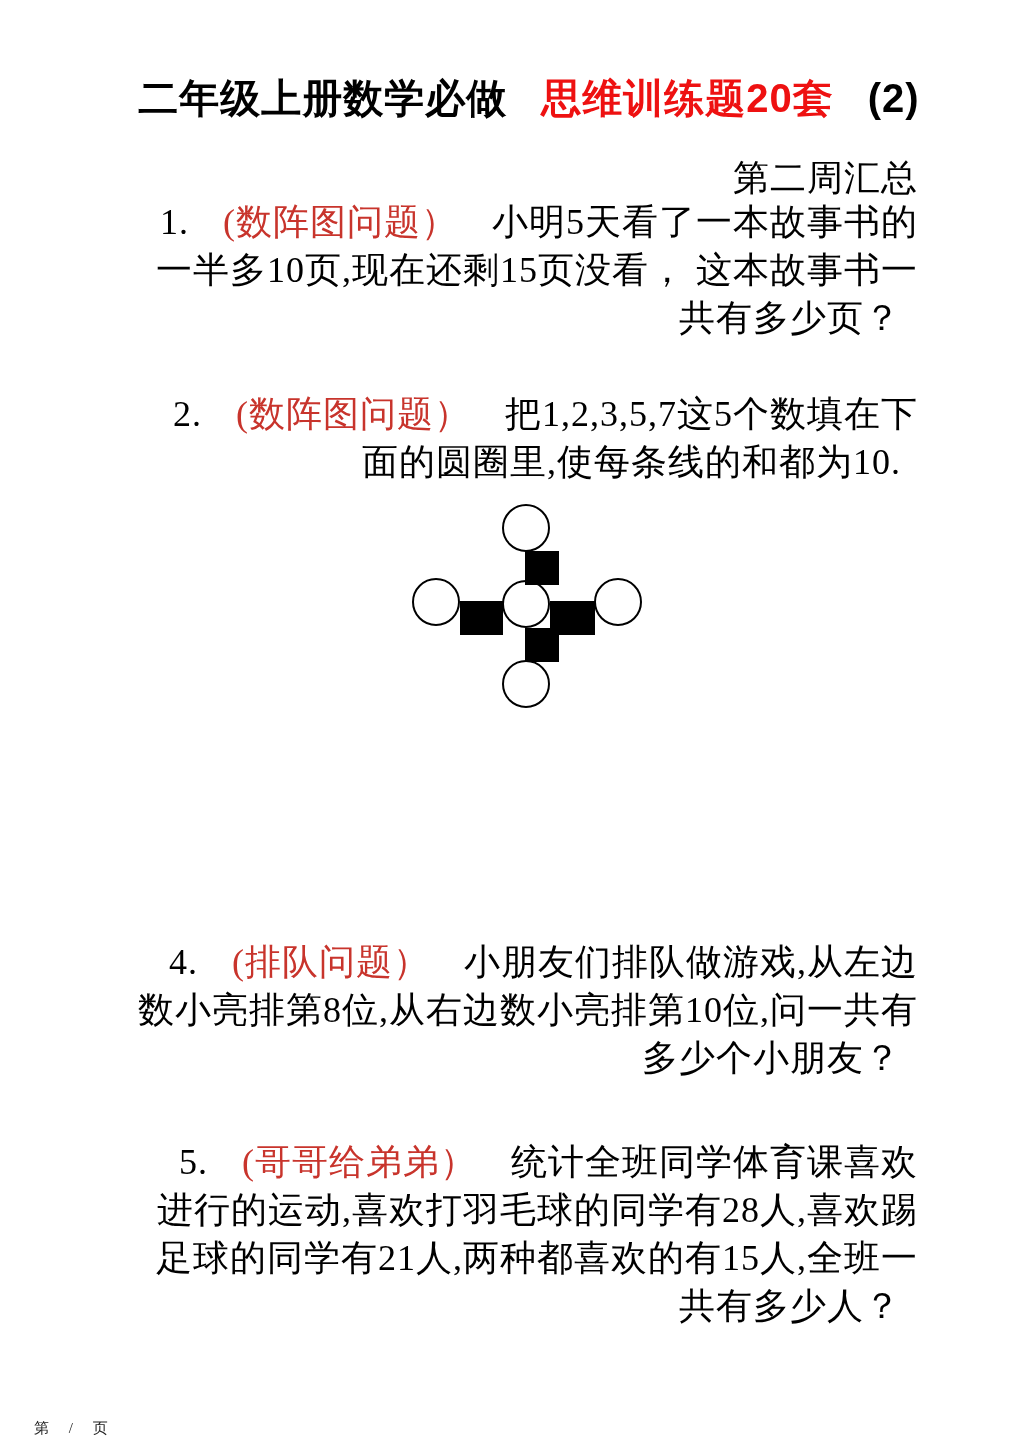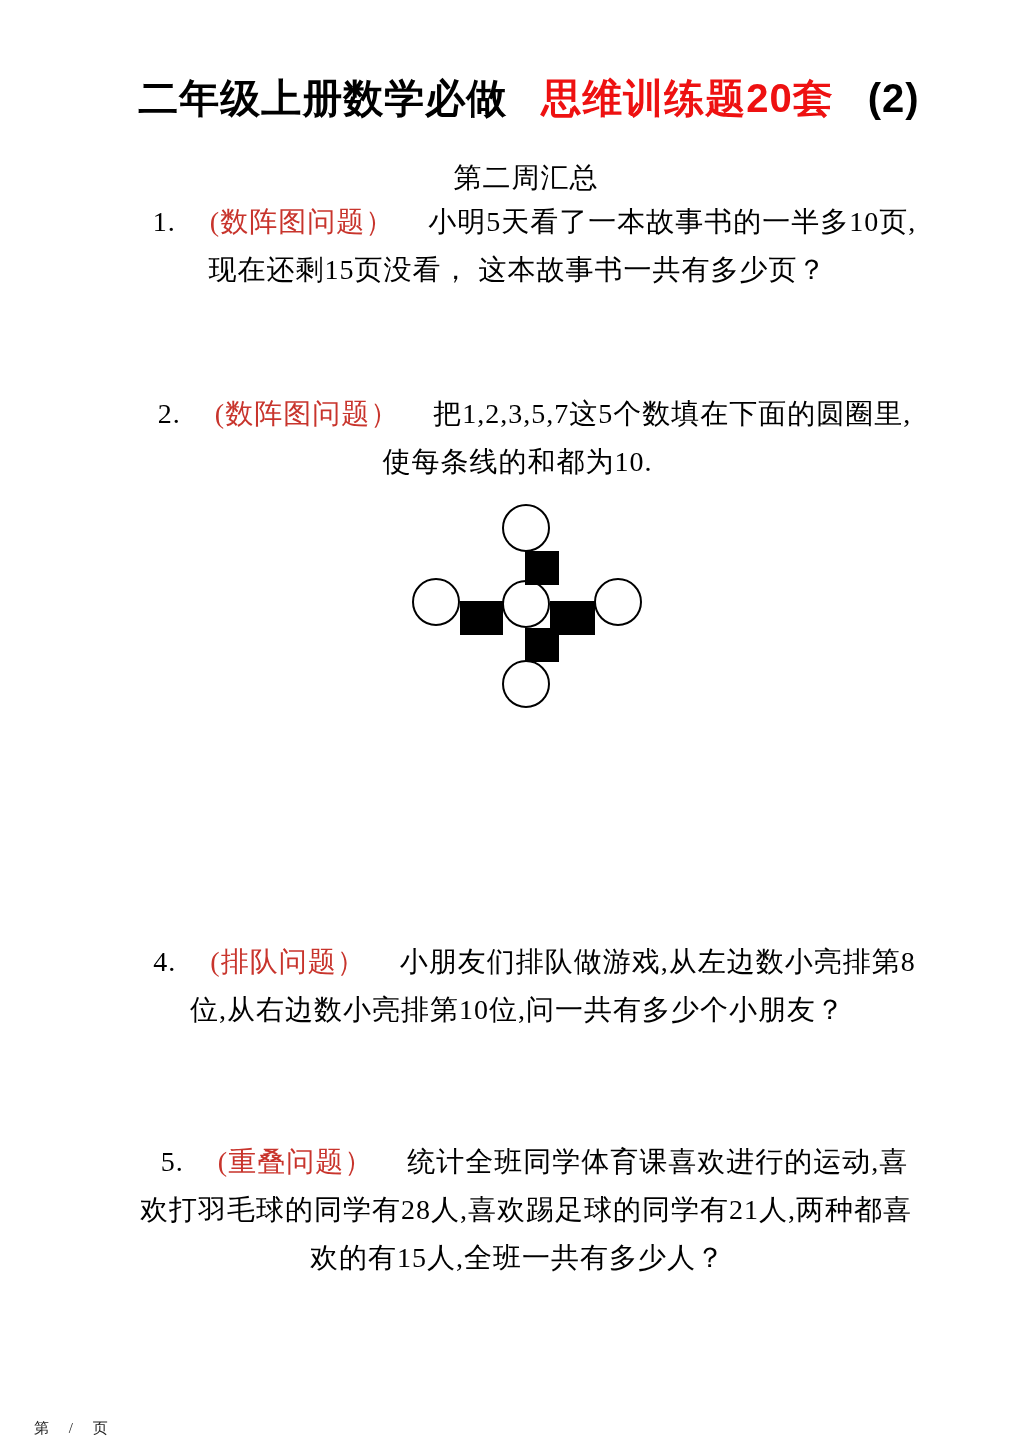--- a/index.html
+++ b/index.html
@@ -30,25 +30,25 @@
     letter-spacing: 1px;
     color: #000000;
     white-space: nowrap;
   }
   .doc-title .red { color: var(--title-red, #ee1111); }
   
   .textline, .q {
     position: absolute;
     left: 100px;
     width: 818px;
-    font-size: 28px;
+    font-size: 36px;
     line-height: 48px;
     letter-spacing: 1px;
     color: #000000;
-    text-align: center;
+    text-align: right;
   }
   .q .qtag { color: var(--tag-red, #c8342c); }
   .subtitle   { top: 120px; }
   .q1 { top: 164px; }
   .q2 { top: 356px; }
   .q3 { top: 704px; }
   .q4 { top: 904px; }
   .q5 { top: 1104px; }
   
   .diagram {
@@ -107,17 +107,17 @@
     <div class="circle c-bottom"></div>
     <div class="line l-top"></div>
     <div class="line l-left"></div>
     <div class="line l-right"></div>
     <div class="line l-bottom"></div>
   </div>
 
 
   <div class="q q4"><span class="qnum">4.</span><span class="qtag">(排队问题）</span><span class="qtext">小朋友们排队做游戏,从左边数小亮排第8位,从右边数小亮排第10位,问一共有多少个小朋友？</span></div>
 
-  <div class="q q5"><span class="qnum">5.</span><span class="qtag">(重叠问题）</span><span class="qtext">统计全班同学体育课喜欢进行的运动,喜欢打羽毛球的同学有28人,喜欢踢足球的同学有21人,两种都喜欢的有15人,全班一共有多少人？</span></div>
+  <div class="q q5"><span class="qnum">5.</span><span class="qtag">(哥哥给弟弟）</span><span class="qtext">统计全班同学体育课喜欢进行的运动,喜欢打羽毛球的同学有28人,喜欢踢足球的同学有21人,两种都喜欢的有15人,全班一共有多少人？</span></div>
 
   <div class="footer">第 / 页</div>
 
 </div>
 
 </body></html>

